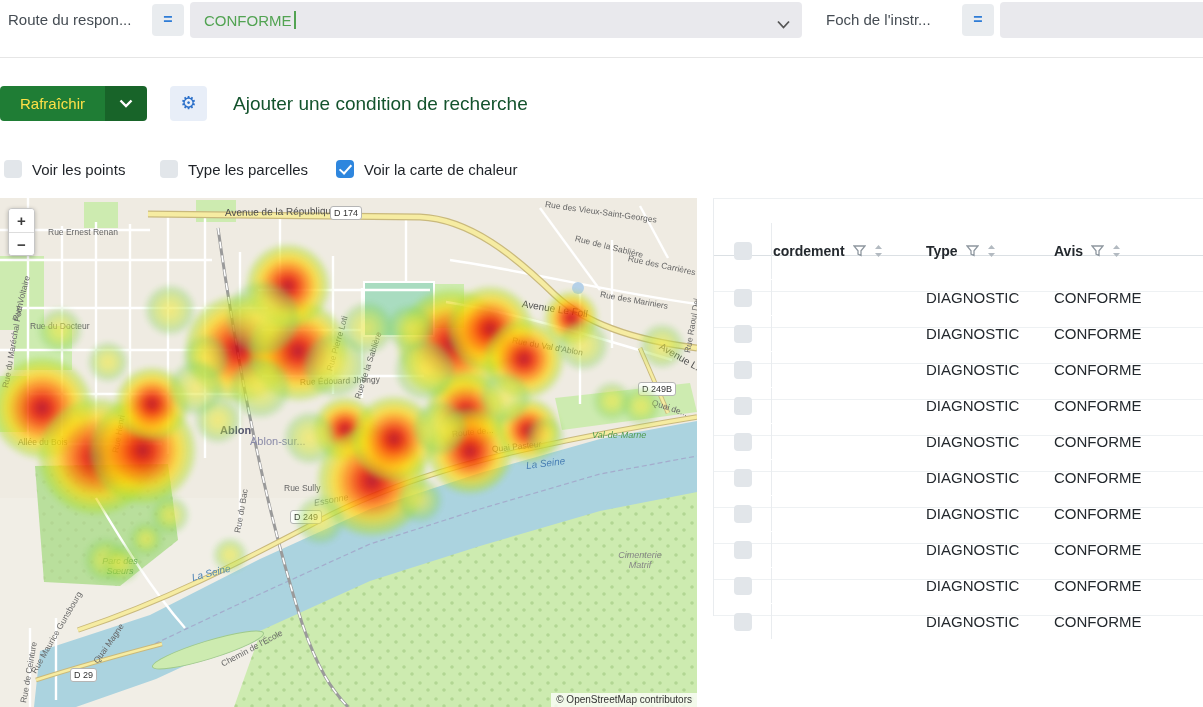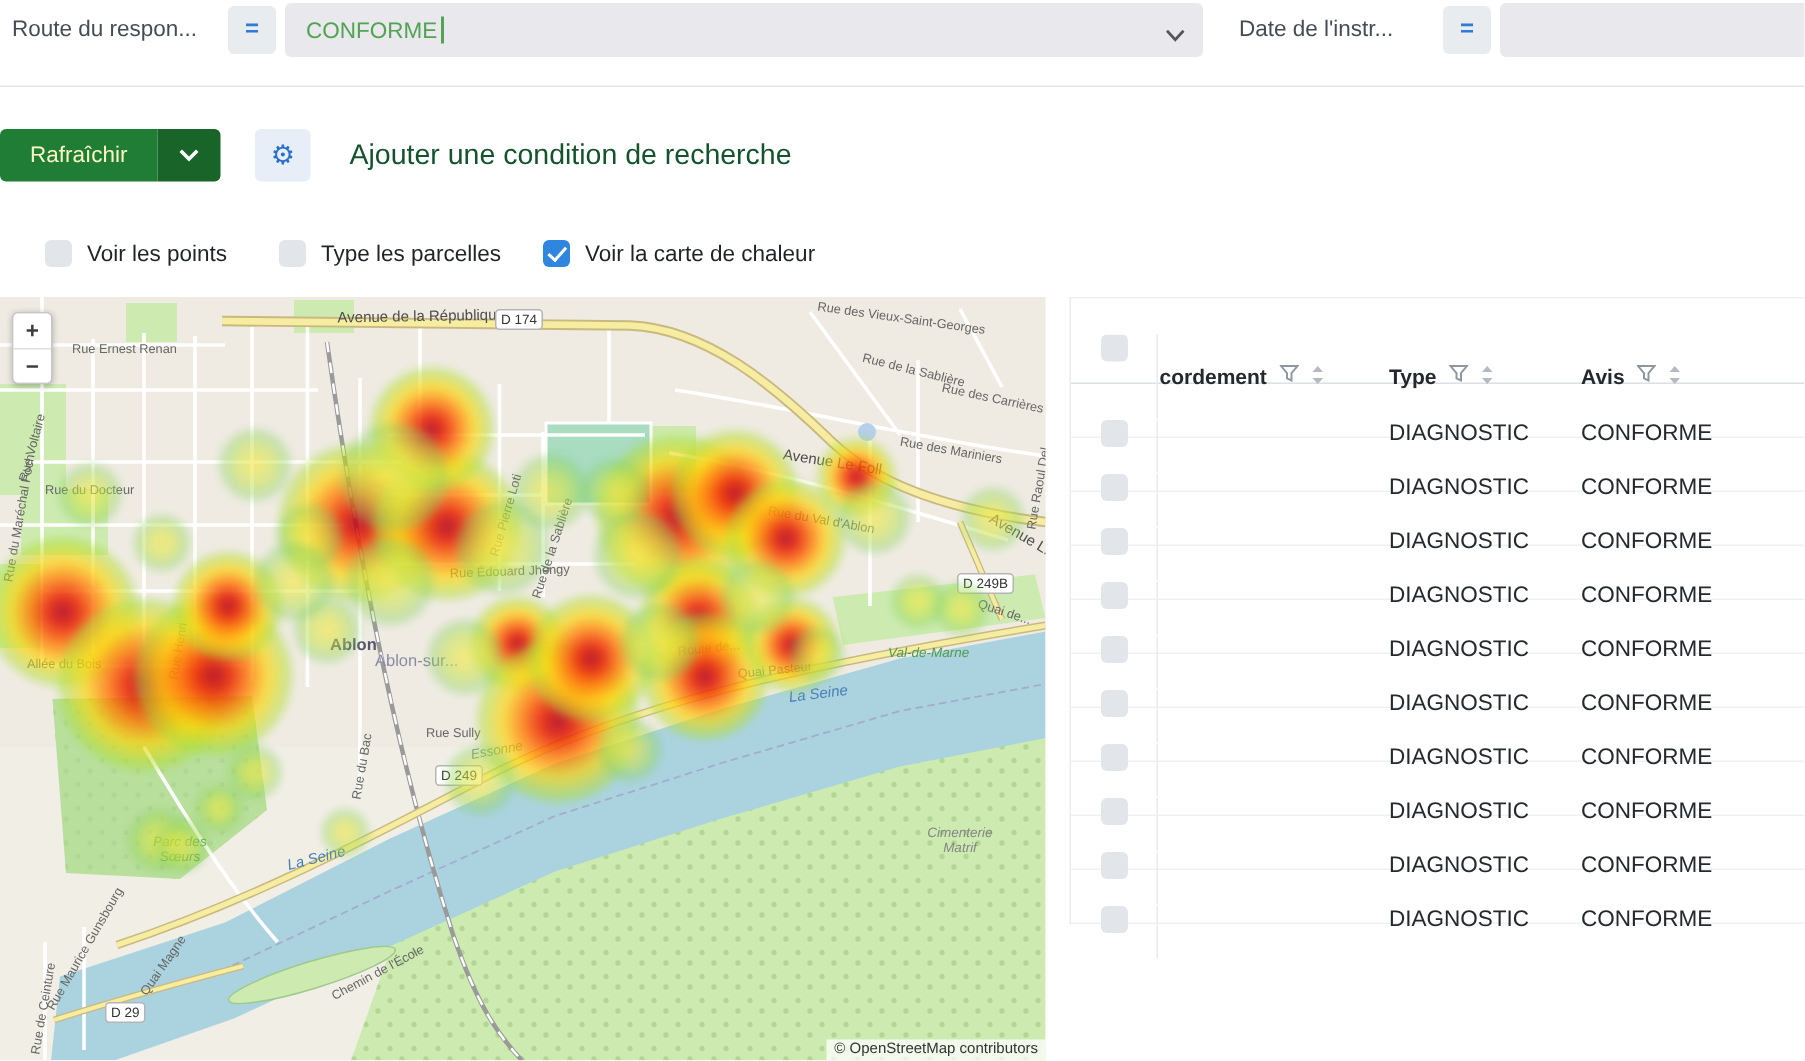--- a/index.html
+++ b/index.html
@@ -17,27 +17,27 @@
   .sel { position:absolute; top:0; height:36px; background:#e9e9ed; border-radius:4px; display:flex; align-items:center; padding:0 14px; }
   .sel.avis { left:190px; width:612px; }
   .sel.date { left:1000px; right:0; border-top-right-radius:0; border-bottom-right-radius:0; }
   .sel-val { font-size:15px; color:#52a352; }
   .text-caret { display:inline-block; width:2px; height:18px; background:#52a352; margin-left:2px; }
   .sel .chev { position:absolute; right:12px; top:13px; }
   .divider { position:absolute; top:57px; left:0; right:0; height:1px; background:#e6e6e6; }
 
   
   .toolbar { position:absolute; top:86px; left:0; right:0; height:35px; }
-  .btn-refresh { position:absolute; left:0; top:0; height:35px; width:105px; background:#1f7d35; color:#fef9c3; border:none; border-radius:4px 0 0 4px; font-size:15px; font-family:inherit; cursor:pointer; }
+  .btn-refresh { position:absolute; left:0; top:0; height:35px; width:105px; background:#1f7d35; color:#fde047; border:none; border-radius:4px 0 0 4px; font-size:15px; font-family:inherit; cursor:pointer; }
   .btn-refresh-caret { position:absolute; left:105px; top:0; height:35px; width:42px; background:#186429; border:none; border-radius:0 4px 4px 0; cursor:pointer; display:flex; align-items:center; justify-content:center; }
   .btn-gear { position:absolute; left:170px; top:0; height:35px; width:37px; background:#e8eef8; border:none; border-radius:4px; cursor:pointer; font-size:18px; color:#2a6fc9; line-height:35px; }
   .search-ph { position:absolute; left:233px; top:0; height:35px; line-height:35px; font-size:19px; color:#14532d; cursor:text; }
 
   
-  .check-row { position:absolute; top:160px; left:0; right:0; height:20px;margin-left:26px; }
+  .check-row { position:absolute; top:160px; left:0; right:0; height:20px; }
   .opt { position:absolute; top:0; display:flex; align-items:center; gap:10px; cursor:pointer; }
   .cb { width:18px; height:18px; min-width:18px; border-radius:4px; background:#e2e6ea; display:flex; align-items:flex-start; justify-content:center; }
   .cb.checked { background:#2e86de; }
   .cb.checked::after { content:''; width:5px; height:10px; border:solid #fff; border-width:0 2px 2px 0; transform:rotate(42deg); margin-top:2px; }
   .cb-label { font-size:15px; color:#1f2328; white-space:nowrap; }
 
   
   .map { position:absolute; left:0; top:198px; width:697px; height:509px; overflow:hidden; background:#f1eee6; }
   .map svg.base { position:absolute; left:0; top:0; z-index:1; }
   .map-labels { position:absolute; inset:0; z-index:2; pointer-events:none; }
@@ -56,21 +56,21 @@
   .hp.h { background:radial-gradient(circle, rgba(176,0,32,.95) 0%, rgba(232,28,0,.92) 14%, rgba(255,112,0,.85) 30%, rgba(255,214,0,.72) 48%, rgba(170,222,48,.5) 66%, rgba(120,205,80,.28) 80%, rgba(120,205,80,0) 100%); }
   .hp.w { background:radial-gradient(circle, rgba(252,232,70,.7) 0%, rgba(196,226,66,.55) 38%, rgba(126,206,92,.4) 62%, rgba(126,206,92,0) 100%); }
   .map-zoom { position:absolute; left:8px; top:10px; width:27px; z-index:5; background:#fff; border:1px solid #c6c6c6; border-radius:4px; box-shadow:0 1px 4px rgba(0,0,0,.25); overflow:hidden; }
   .map-zoom button { display:block; width:100%; height:23px; background:#fff; border:none; font-size:15px; font-weight:bold; color:#3c3c3c; cursor:pointer; font-family:inherit; line-height:21px; }
   .map-zoom button + button { border-top:1px solid #ddd; }
   .map-attrib { position:absolute; right:0; bottom:0; z-index:4; background:rgba(255,255,255,.75); font-size:10px; color:#333; padding:1px 5px 2px; }
 
   
   .table { position:absolute; left:713px; top:198px; right:0; background:#fff; border-left:1px solid #e9ecef; border-top:1px solid #edf0f2; }
   .thead { display:flex; height:57px; align-items:center; border-bottom:1px solid #dbe0e4; }
-  .tc { display:flex; align-items:flex-start; overflow:hidden;margin-top:48px; }
+  .tc { display:flex; align-items:center; overflow:hidden;margin-top:48px; }
   .tc-cb { width:58px; min-width:58px; height:100%; justify-content:center; border-right:1px solid #e9ecef; }
   .tc-r { width:152px; min-width:152px; padding-left:1px; gap:8px; }
   .tc-t { width:128px; min-width:128px; padding-left:2px; gap:8px; }
   .tc-a { flex:1; padding-left:2px; gap:8px; }
   .th-label { font-size:14px; font-weight:bold; color:#24292e; white-space:nowrap; }
   .icon { display:inline-flex; align-items:center; cursor:pointer; }
   .trow { display:flex; height:36px; align-items:center; border-bottom:1px solid #eef1f3; font-size:15px; }
   .trow .tc { height:100%; }
   .cell-txt { white-space:nowrap; }
 </style>
@@ -82,21 +82,21 @@
   <button class="op-btn avis">=</button>
   <div class="sel avis">
     <span class="sel-val">CONFORME</span>
     <span class="text-caret"></span>
     <span class="chev">
       <svg width="13" height="9" viewBox="0 0 13 9">
           <polyline points="1,1.5 6.5,7.5 12,1.5" fill="none" stroke="#555" stroke-width="1.8"></polyline>
         </svg>
     </span>
   </div>
-  <span class="flabel date">Date de l'instr...</span>
+  <span class="flabel date">Foch de l'instr...</span>
   <button class="op-btn date">=</button>
   <div class="sel date">
     <span class="sel-val"></span>
   </div>
 </div>
 <div class="divider"></div>
 
 <div class="toolbar">
   <button class="btn-refresh">Rafraîchir</button>
   <button class="btn-refresh-caret">

